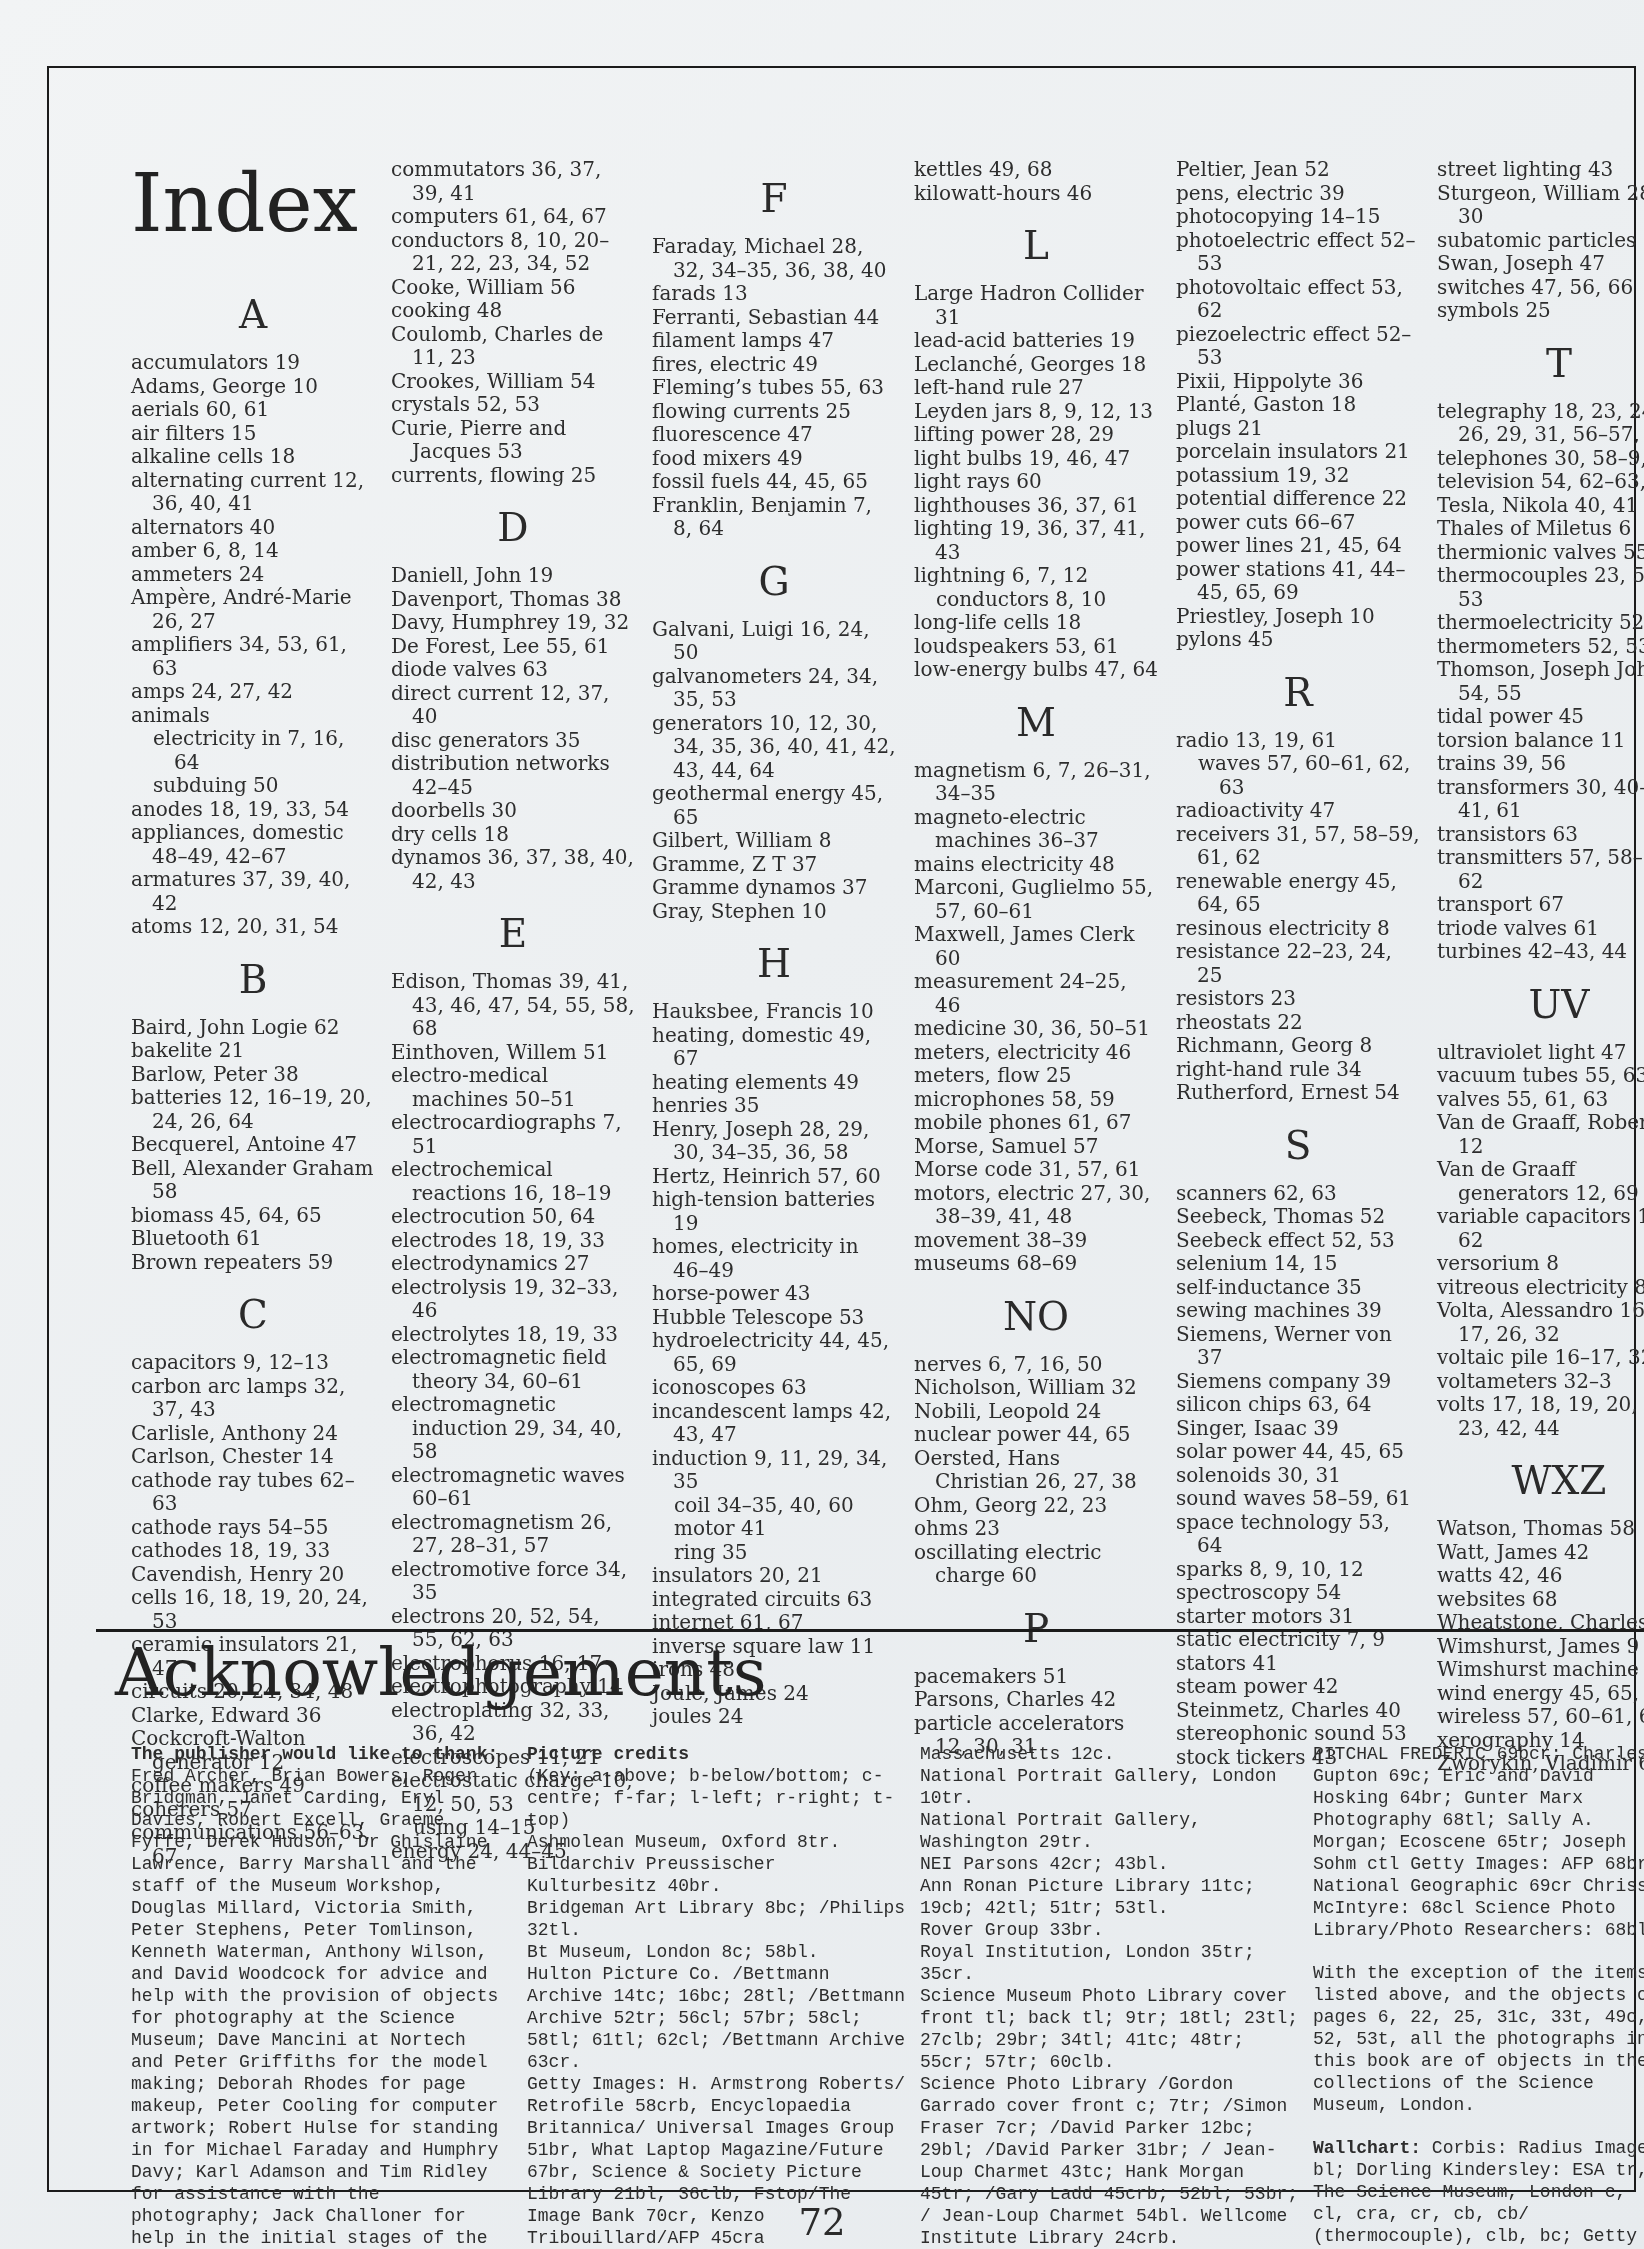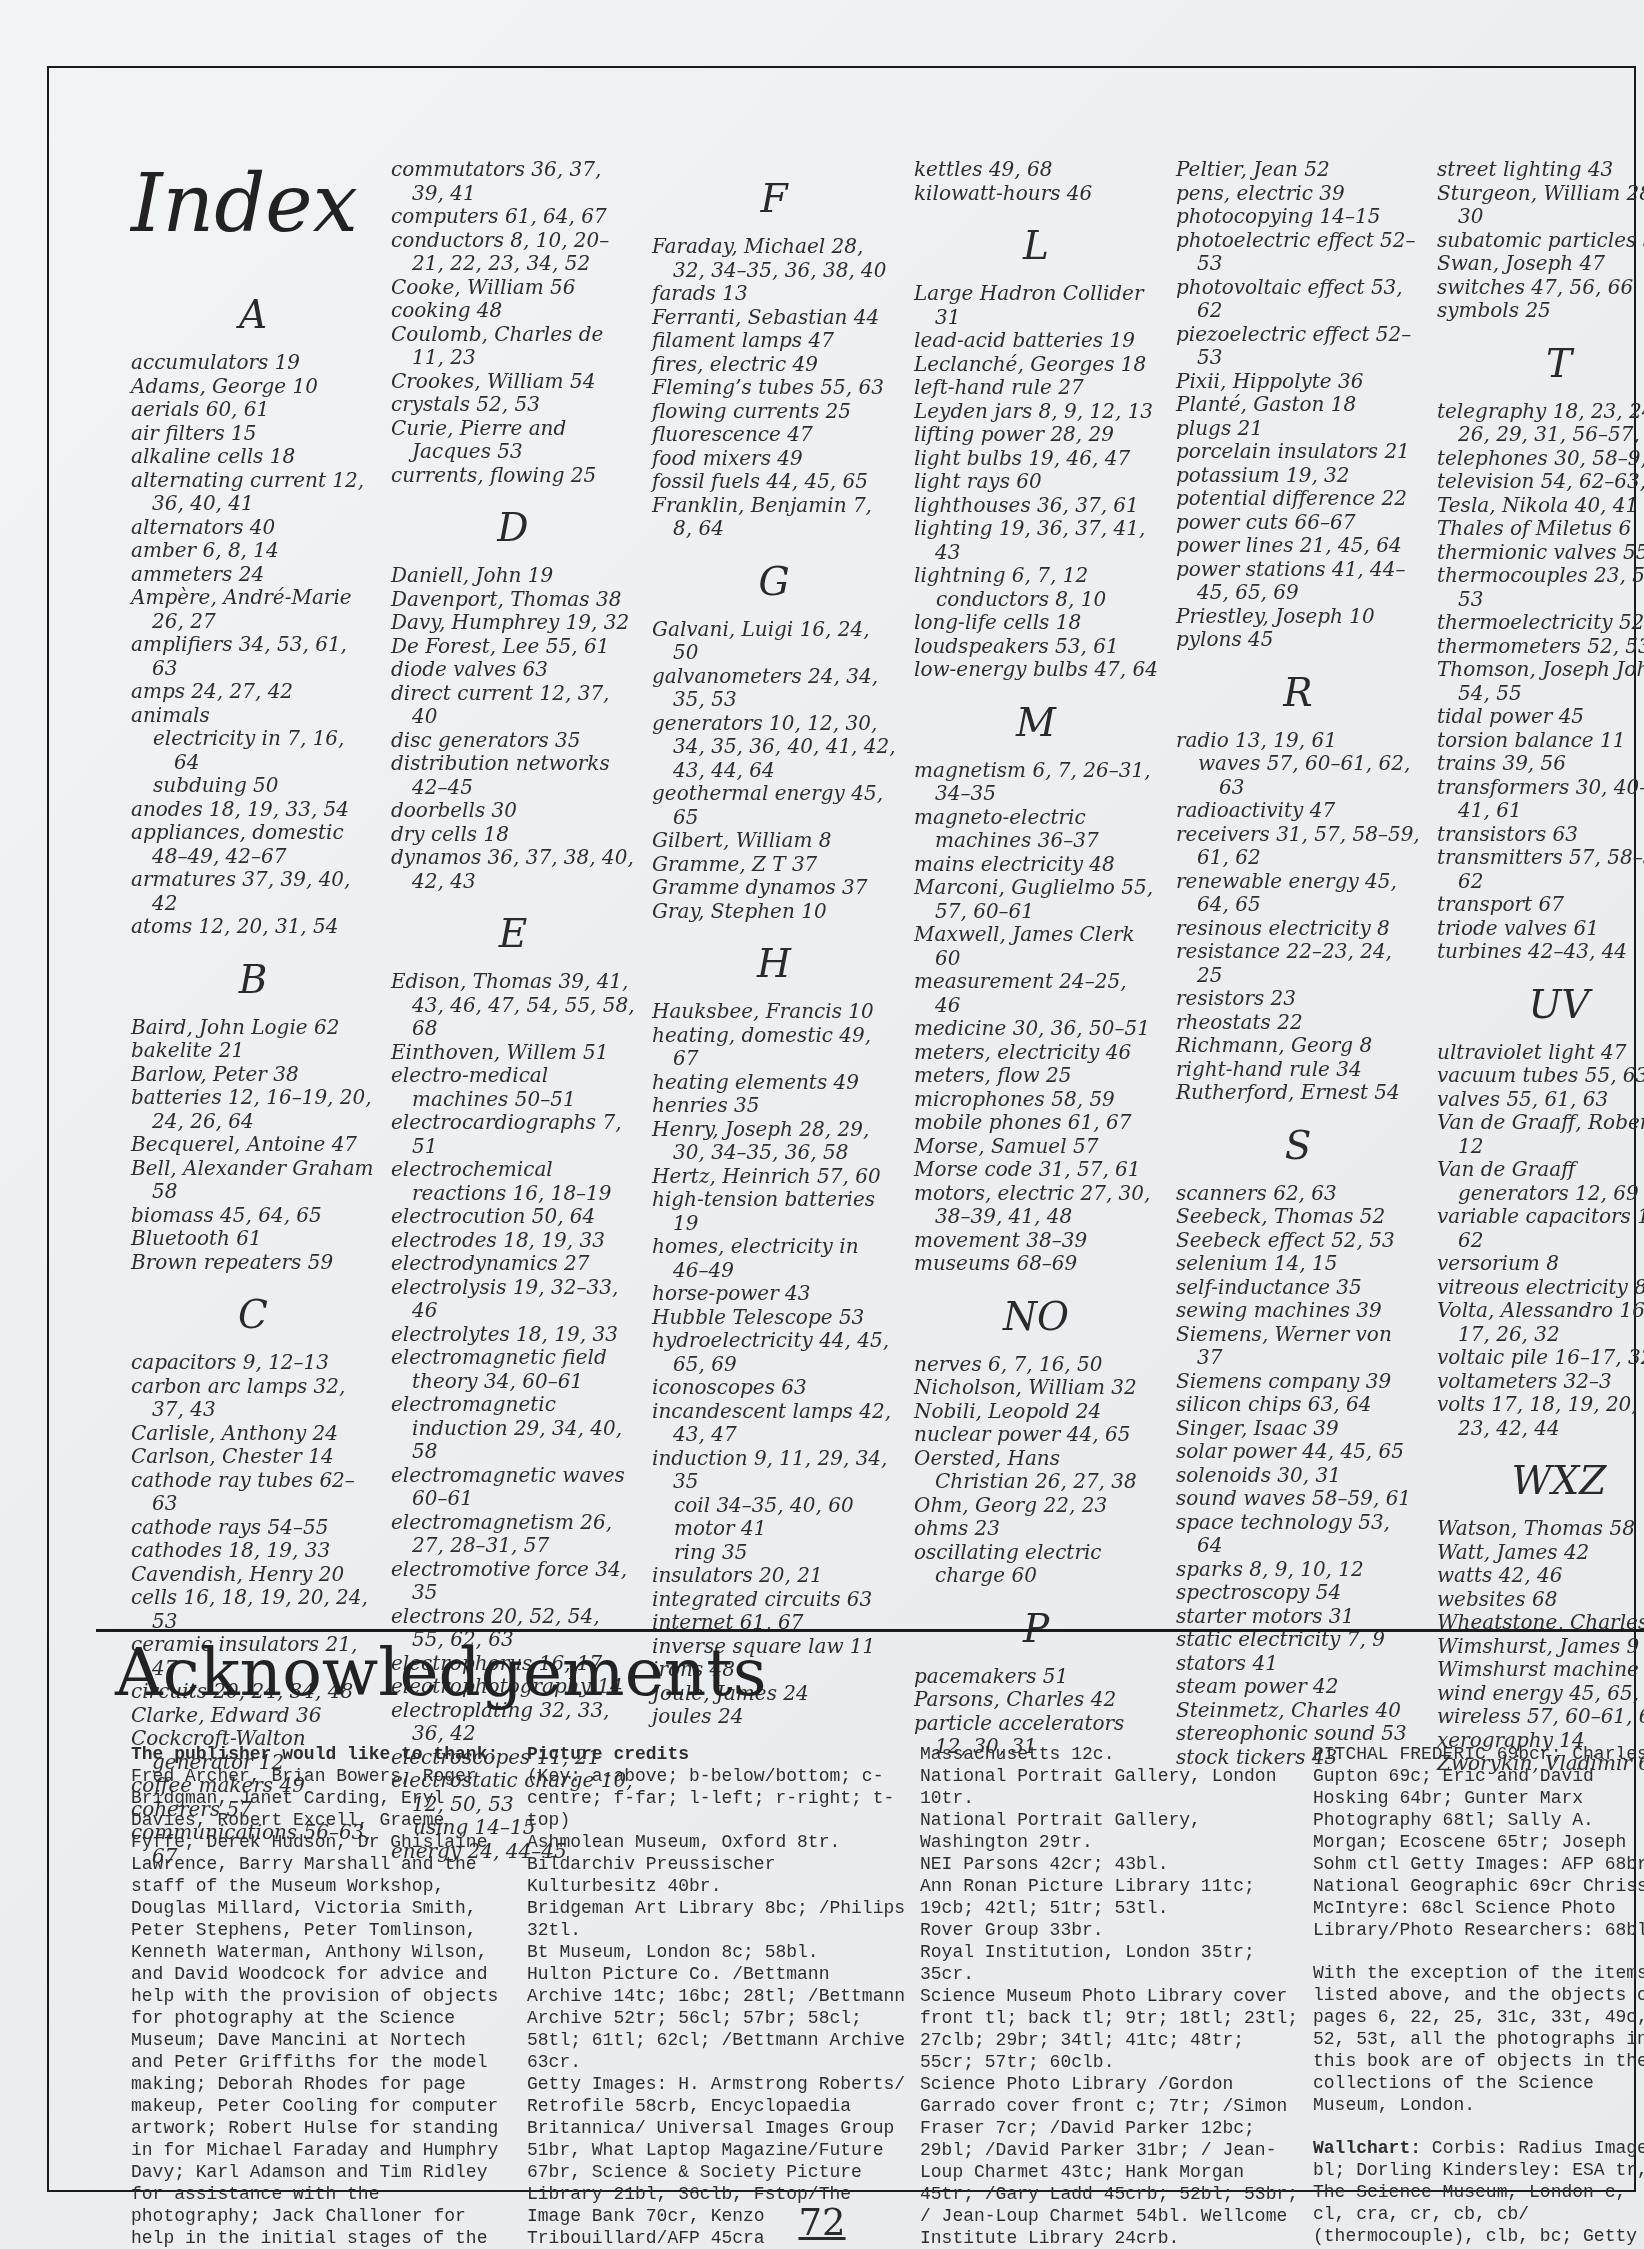--- a/index.html
+++ b/index.html
@@ -8,21 +8,21 @@
     background:linear-gradient(135deg,#f2f4f5 0%,#eceff1 45%,#e7ebee 100%);
     font-family:"DejaVu Serif","Liberation Serif",serif;
     color:#272727;
     -webkit-font-smoothing:antialiased;
   }
   .frame{
     position:absolute;left:47px;top:66px;width:1589px;height:2126px;
     border:2.8px solid #1b1b1b;box-sizing:border-box;background:transparent;
   }
   .idx-col{
-    position:absolute;top:90px;width:244px;font-style:italic;
+    position:absolute;top:90px;width:244px;
   }
   #idxcol0{left:82px;} #idxcol1{left:342px;} #idxcol2{left:603px;}
   #idxcol3{left:865px;} #idxcol4{left:1127px;} #idxcol5{left:1388px;}
   .page-title{
     font-size:80px;font-weight:normal;margin:4.2px 0 28px 0;line-height:1.05;
     color:#222;
   }
   .sec{
     text-align:center;font-size:39px;padding:18px 0 14px 0;color:#2a2a2a;
   }
@@ -43,21 +43,21 @@
   }
   #ackcol0{left:82px;width:377px;}
   #ackcol1{left:478px;width:379px;}
   #ackcol2{left:871px;width:382px;}
   #ackcol3{left:1264px;width:349px;}
   .ackp{margin:0;}
   .ackp.gap{margin-top:21px;}
   .ackp b{font-weight:bold;}
   .pageno{
     position:absolute;left:0;top:2201px;width:1644px;text-align:center;
-    font-size:37px;color:#2b2b2b;text-decoration:underline;
+    font-size:37px;color:#2b2b2b;
   }
 </style>
 </head>
 <body>
 
 <div class="frame">
 
   <div class="idx-col" id="idxcol0">
     <h1 class="page-title">Index</h1>
   <div class="sec">A</div>

